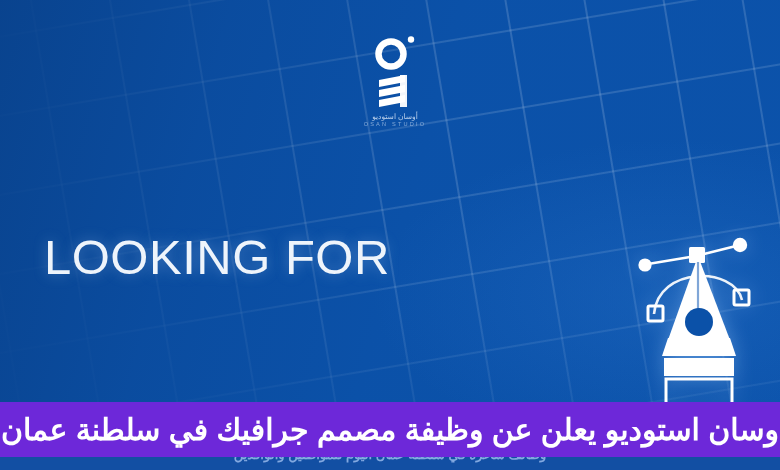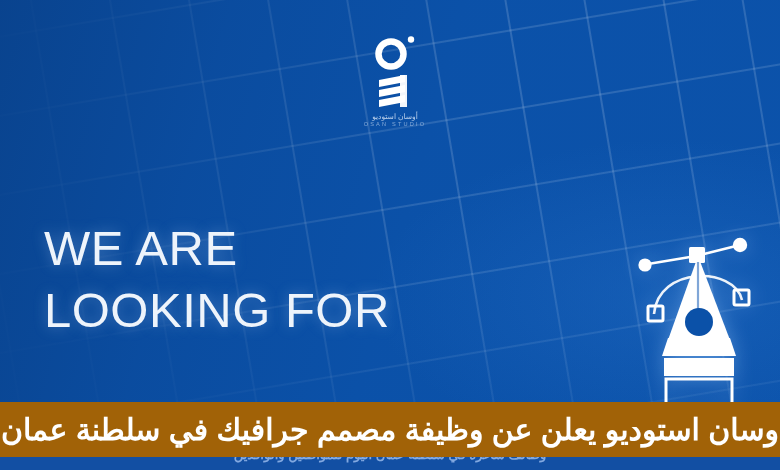--- a/index.html
+++ b/index.html
@@ -118,21 +118,21 @@
     filter: drop-shadow(0 0 10px rgba(160,205,255,0.40));
   }
 
   
   .banner {
     position: absolute;
     left: 0;
     right: 0;
     top: 402px;
     height: 55px;
-    background: #a16207;
+    background: #6d28d9;
     overflow: hidden;
   }
   .banner-text {
     position: absolute;
     left: 50%;
     top: 50%;
     transform: translate(-50%, -50%);
     white-space: nowrap;
     direction: rtl;
     color: #ffffff;
@@ -190,21 +190,20 @@
         <path d="M12 56 L38 51 L38 58 L12 63 Z"></path>
         <path d="M12 66 L38 61 L38 68 L12 73 Z"></path>
         <path d="M33 41 L40 41 L40 73 L33 73 Z" opacity="0.95"></path>
       </g>
     </svg>
     <span class="logo-wordmark-ar">أوسان استوديو</span>
     <span class="logo-wordmark-en">OSAN STUDIO</span>
   </div>
 
   <div class="headline">
-    <span class="line line1">WE ARE</span>
     <span class="line line2">LOOKING FOR</span>
   </div>
 
   <svg class="pen-tool" viewBox="0 0 180 185">
 
     <path d="M42 92 C 46 44, 122 44, 130 78" fill="none" stroke="#ffffff" stroke-width="2.6" opacity="0.92"></path>
 
     <line x1="36" y1="42" x2="78" y2="35" stroke="#ffffff" stroke-width="2.6"></line>
     <line x1="92" y1="32" x2="124" y2="24" stroke="#ffffff" stroke-width="2.6"></line>
 

